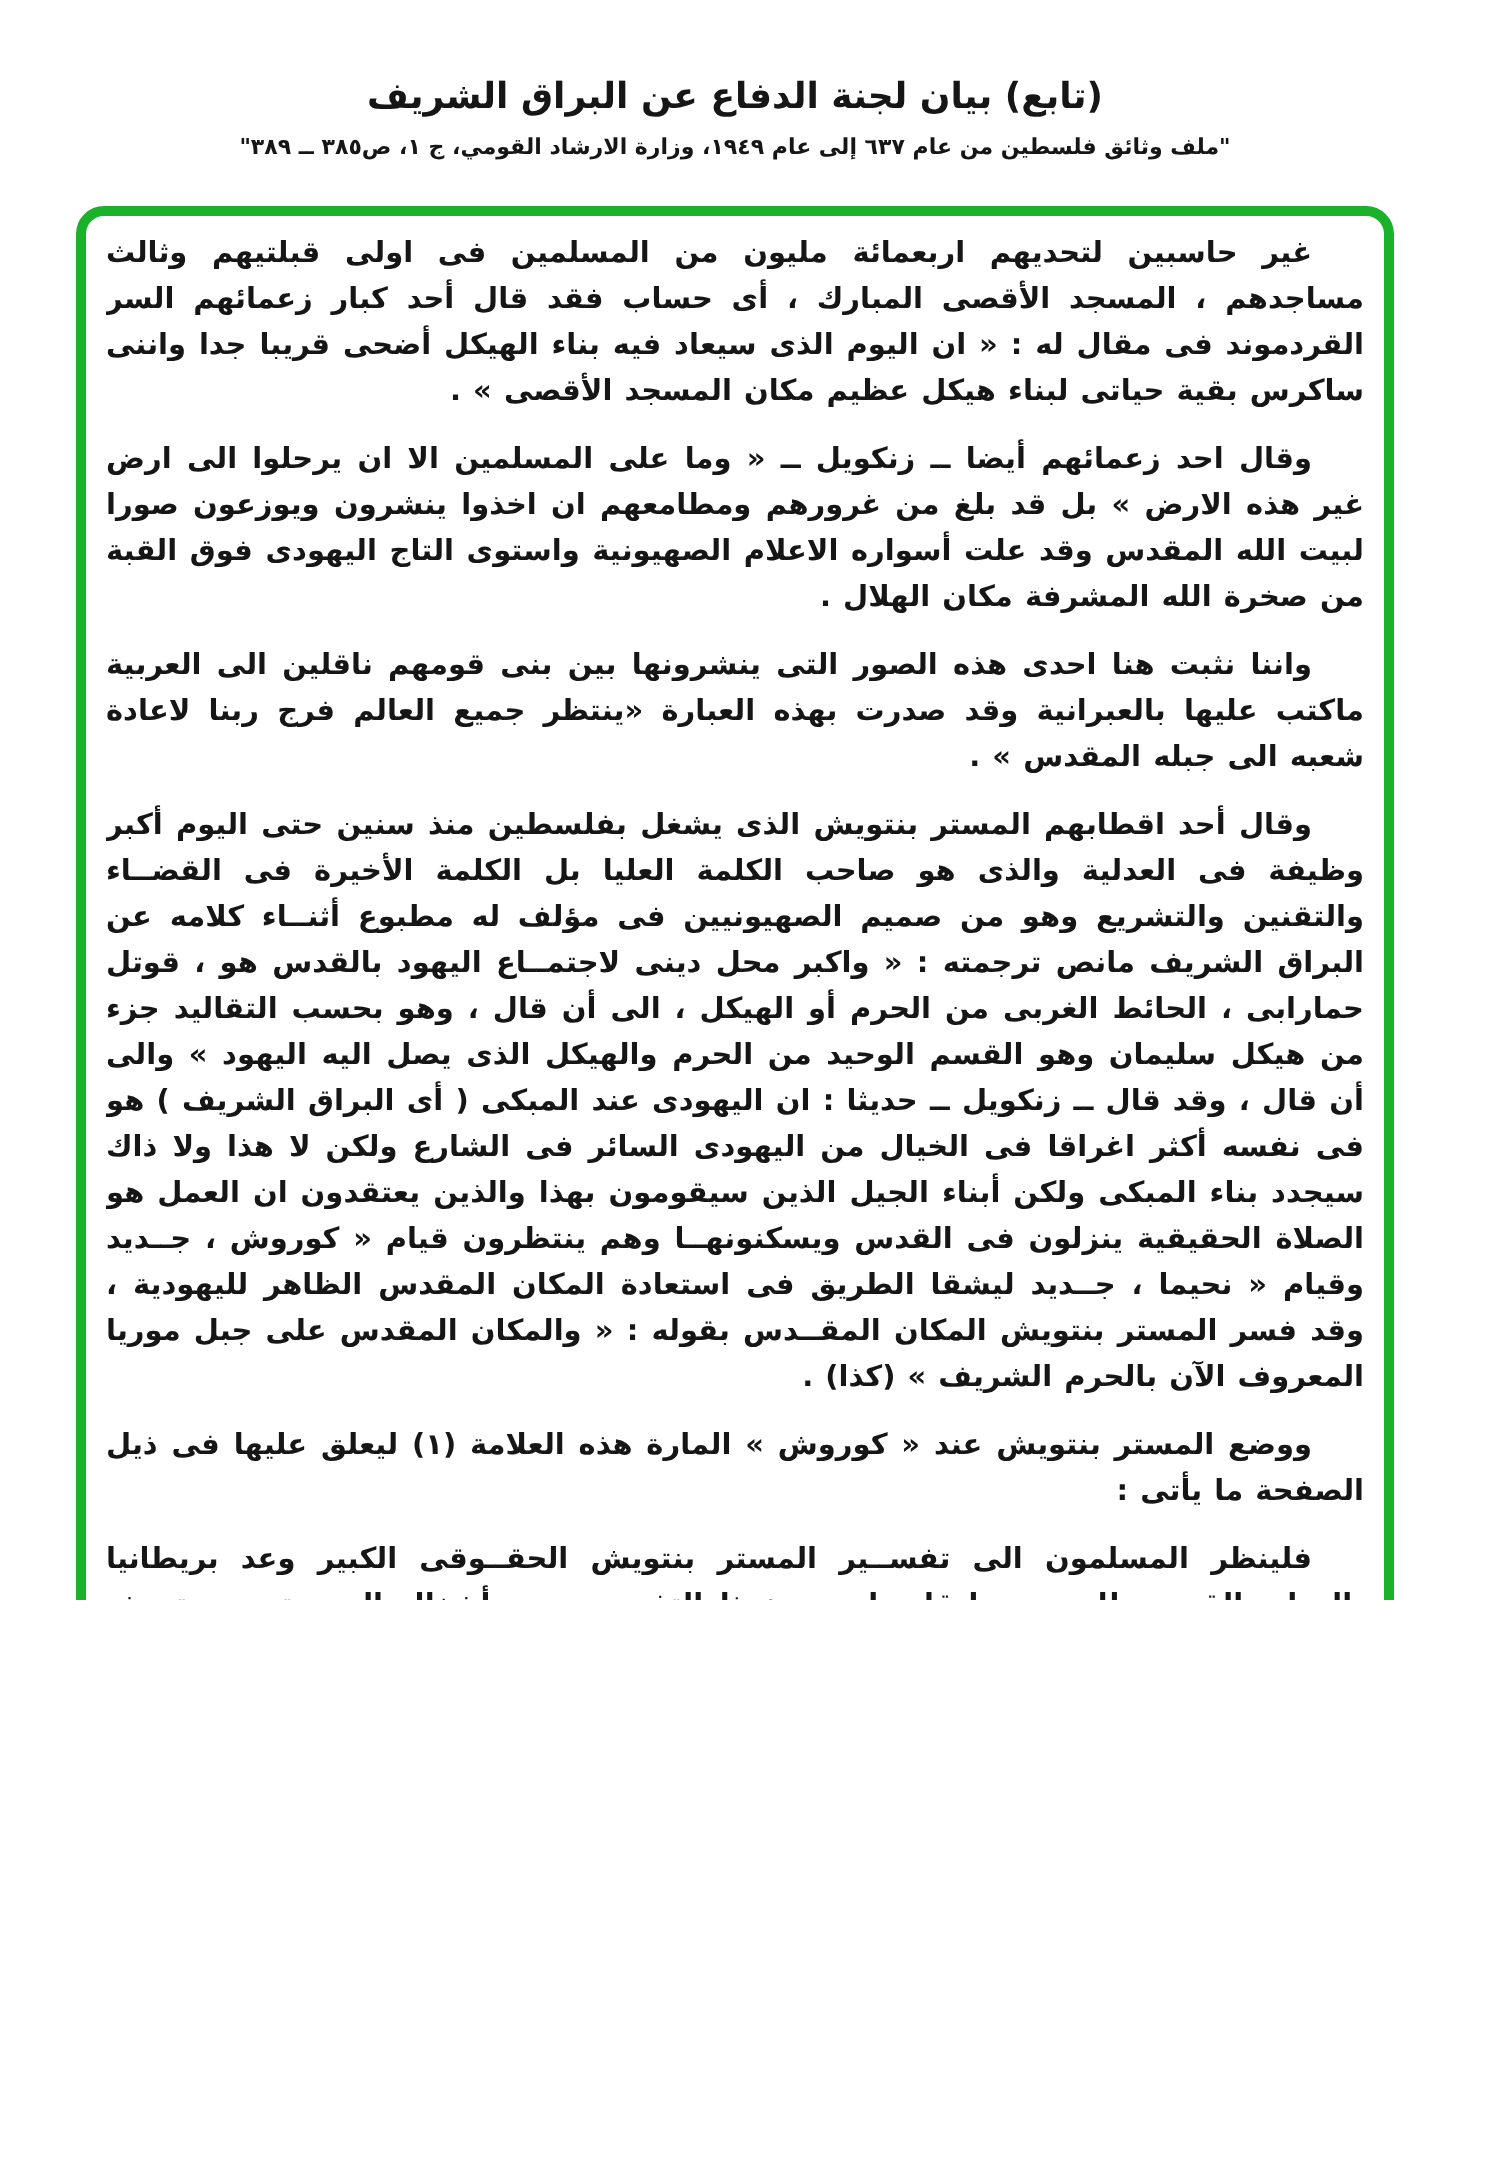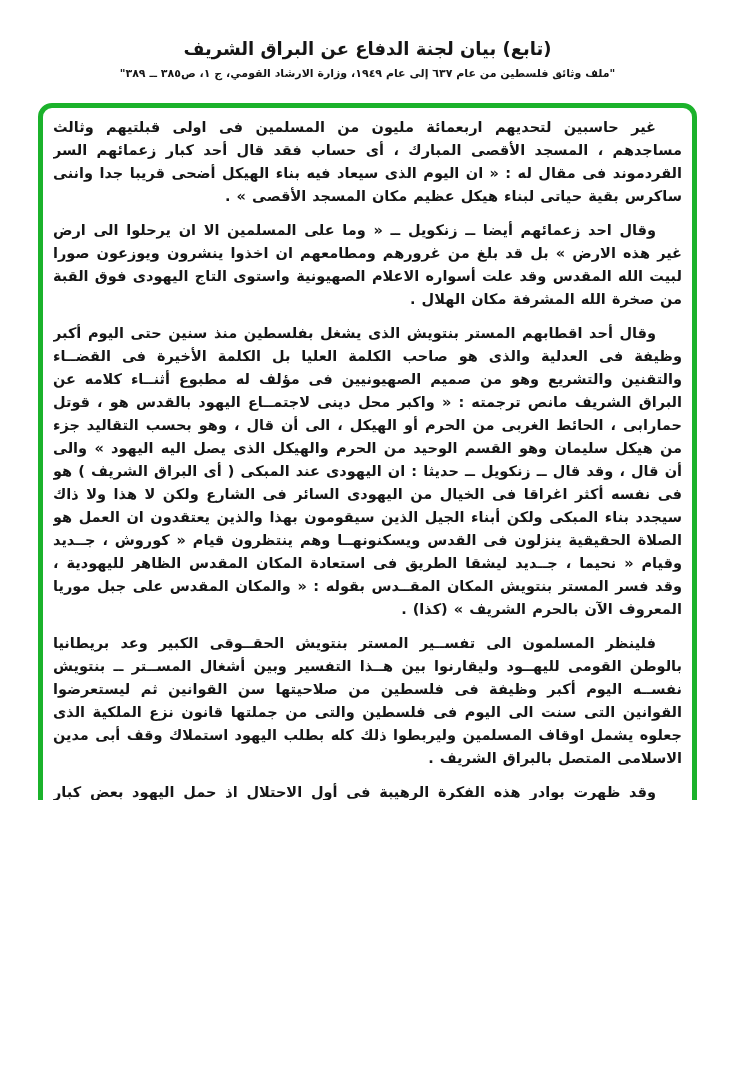--- a/index.html
+++ b/index.html
@@ -80,21 +80,23 @@
 
   <div class="doc-header">
     <h1 class="doc-title">(تابع) بيان لجنة الدفاع عن البراق الشريف</h1>
     <div class="doc-subtitle">"ملف وثائق فلسطين من عام ٦٣٧ إلى عام ١٩٤٩، وزارة الارشاد القومي، ج ١، ص٣٨٥ ــ ٣٨٩"</div>
   </div>
 
   <div class="green-frame" style="border-color: rgb(27, 178, 43);">
     <div class="doc-body">
       <p>غير حاسبين لتحديهم اربعمائة مليون من المسلمين فى اولى قبلتيهم وثالث مساجدهم ، المسجد الأقصى المبارك ، أى حساب فقد قال أحد كبار زعمائهم السر القردموند فى مقال له : « ان اليوم الذى سيعاد فيه بناء الهيكل أضحى قريبا جدا واننى ساكرس بقية حياتى لبناء هيكل عظيم مكان المسجد الأقصى » .</p>
       <p>وقال احد زعمائهم أيضا ــ زنكويل ــ « وما على المسلمين الا ان يرحلوا الى ارض غير هذه الارض » بل قد بلغ من غرورهم ومطامعهم ان اخذوا ينشرون ويوزعون صورا لبيت الله المقدس وقد علت أسواره الاعلام الصهيونية واستوى التاج اليهودى فوق القبة من صخرة الله المشرفة مكان الهلال .</p>
+      <p>واننا نثبت هنا احدى هذه الصور التى ينشرونها بين بنى قومهم ناقلين الى العربية ماكتب عليها بالعبرانية وقد صدرت بهذه العبارة «ينتظر جميع العالم فرج ربنا لاعادة شعبه الى جبله المقدس » .</p>
       <p>وقال أحد اقطابهم المستر بنتويش الذى يشغل بفلسطين منذ سنين حتى اليوم أكبر وظيفة فى العدلية والذى هو صاحب الكلمة العليا بل الكلمة الأخيرة فى القضــاء والتقنين والتشريع وهو من صميم الصهيونيين فى مؤلف له مطبوع أثنــاء كلامه عن البراق الشريف مانص ترجمته : « واكبر محل دينى لاجتمــاع اليهود بالقدس هو ، قوتل حمارابى ، الحائط الغربى من الحرم أو الهيكل ، الى أن قال ، وهو بحسب التقاليد جزء من هيكل سليمان وهو القسم الوحيد من الحرم والهيكل الذى يصل اليه اليهود » والى أن قال ، وقد قال ــ زنكويل ــ حديثا : ان اليهودى عند المبكى ( أى البراق الشريف ) هو فى نفسه أكثر اغراقا فى الخيال من اليهودى السائر فى الشارع ولكن لا هذا ولا ذاك سيجدد بناء المبكى ولكن أبناء الجيل الذين سيقومون بهذا والذين يعتقدون ان العمل هو الصلاة الحقيقية ينزلون فى القدس ويسكنونهــا وهم ينتظرون قيام « كوروش ، جــديد وقيام « نحيما ، جــديد ليشقا الطريق فى استعادة المكان المقدس الظاهر لليهودية ، وقد فسر المستر بنتويش المكان المقــدس بقوله : « والمكان المقدس على جبل موريا المعروف الآن بالحرم الشريف » (كذا) .</p>
+      <p>ووضع المستر بنتويش عند « كوروش » المارة هذه العلامة (١) ليعلق عليها فى ذيل الصفحة ما يأتى :</p>
       <p>فلينظر المسلمون الى تفســير المستر بنتويش الحقــوقى الكبير وعد بريطانيا بالوطن القومى لليهــود وليقارنوا بين هــذا التفسير وبين أشغال المســتر ــ بنتويش نفســه اليوم أكبر وظيفة فى فلسطين من صلاحيتها سن القوانين ثم ليستعرضوا القوانين التى سنت الى اليوم فى فلسطين والتى من جملتها قانون نزع الملكية الذى جعلوه يشمل اوقاف المسلمين وليربطوا ذلك كله بطلب اليهود استملاك وقف أبى مدين الاسلامى المتصل بالبراق الشريف .</p>
       <p>وقد ظهرت بوادر هذه الفكرة الرهيبة فى أول الاحتلال اذ حمل اليهود بعض كبار موظفى الحكومة المحتلة العسكرية حينئذ على السعى فى اقناع المسلمين واغرائهم على ان يستبدل اليهود بالدراهم وقف المسلمين هذا الذى ذكرنا ملاصقته للبراق</p>
     </div>
   </div>
 
   <div class="page-number">٣</div>
 
 </div>
 
 </body></html>

